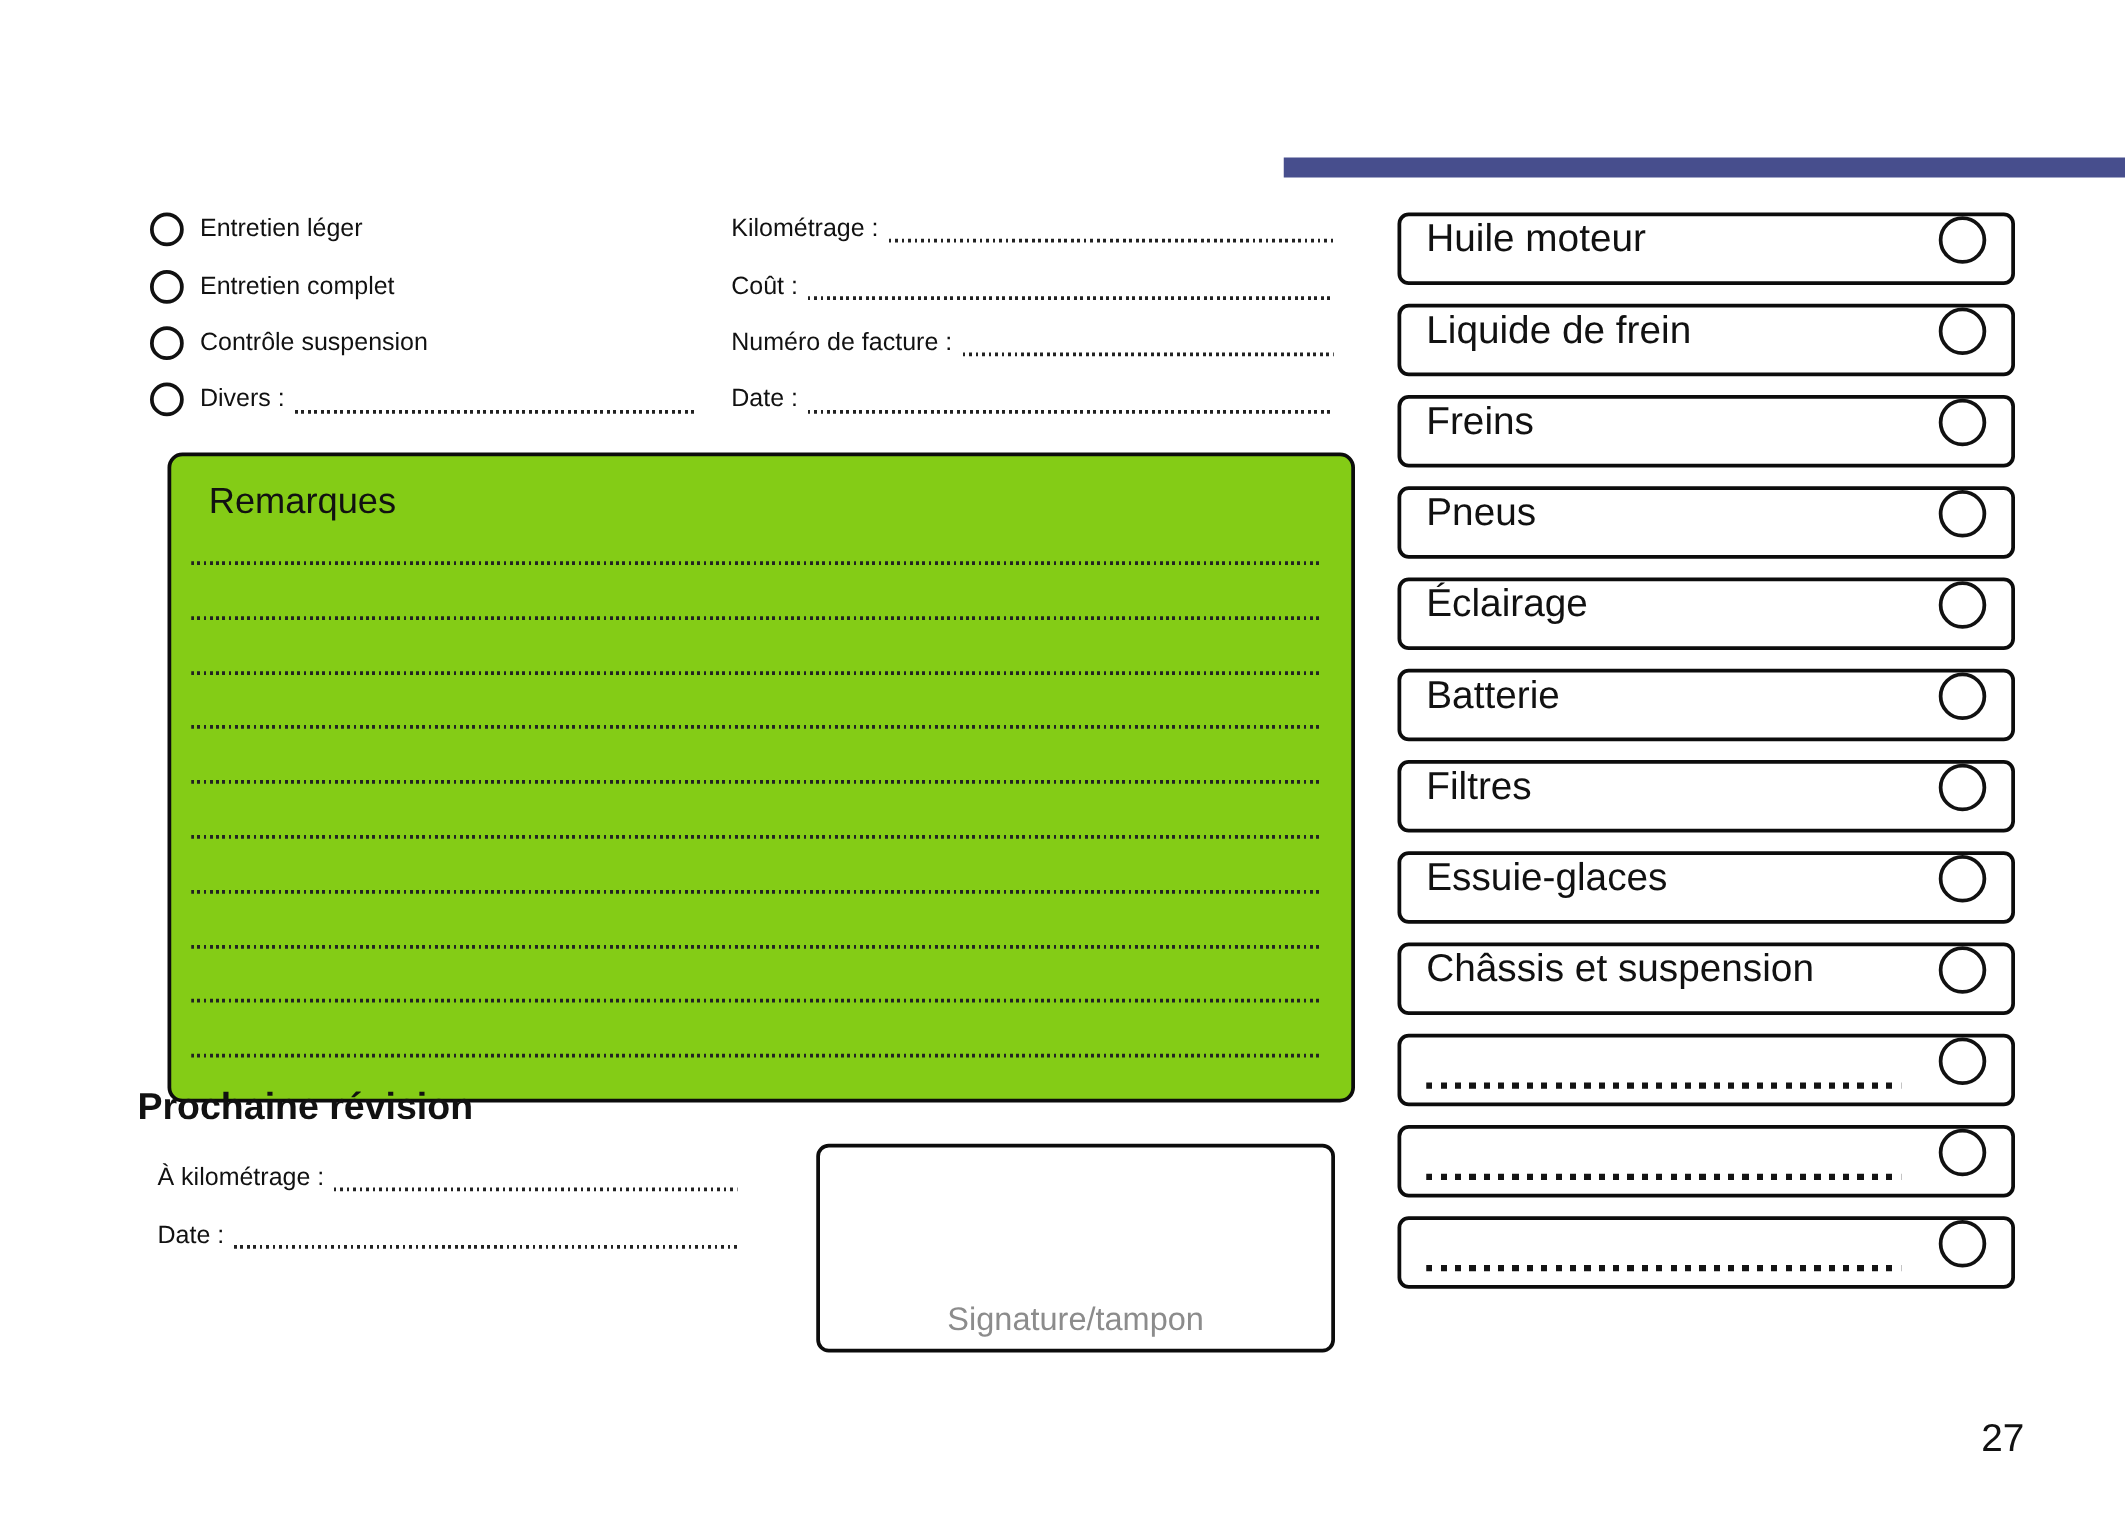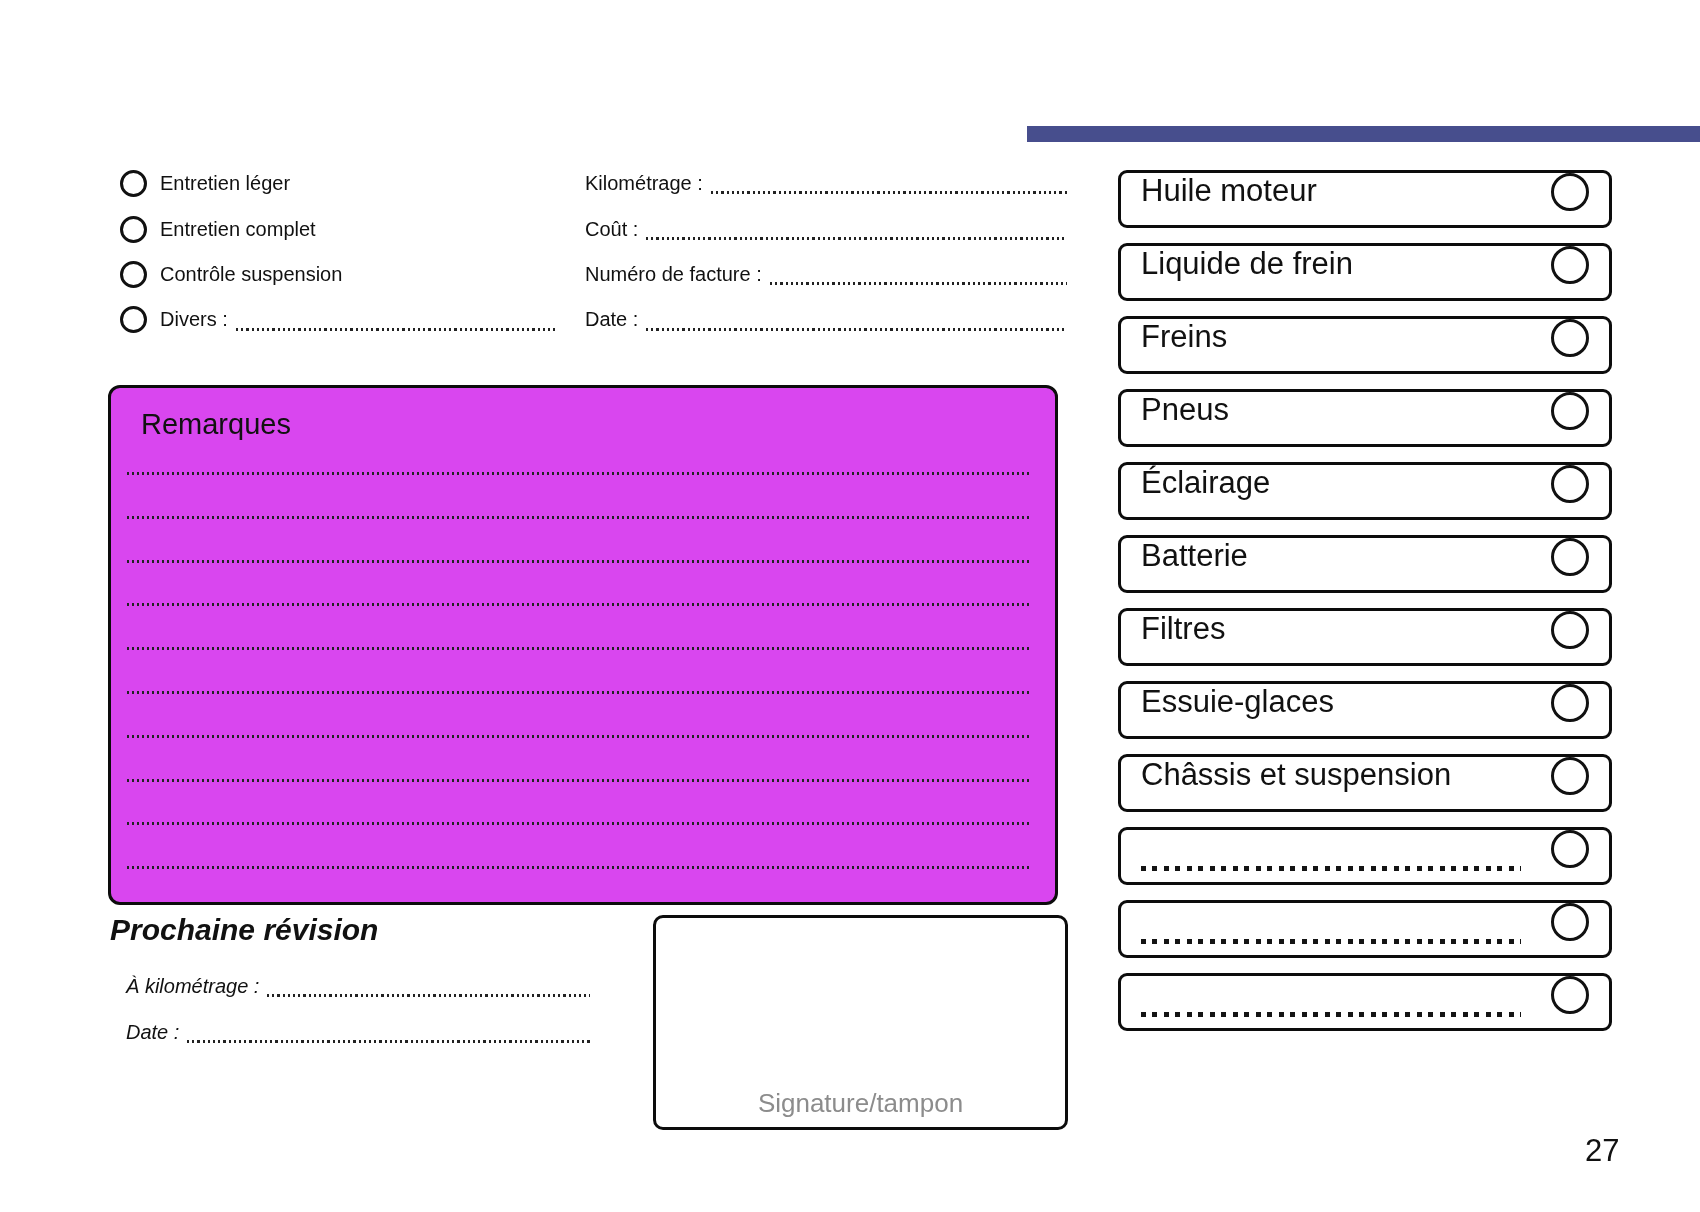--- a/index.html
+++ b/index.html
@@ -25,38 +25,38 @@
     width:27px;height:27px;border:3px solid #111;border-radius:50%;
     box-sizing:border-box;flex:none;margin-right:13px;background:#fff;
   }
   .opt-label{font-size:20px;white-space:nowrap;text-align:right;}
 
   
   .details{position:absolute;left:585px;top:161px;width:482px;}
 
   
   .remarks-box{
-    position:absolute;left:108px;top:362px;width:950px;height:520px;
-    border:3.5px solid #0c0c0c;border-radius:12px;box-sizing:border-box;background:#d946ef;margin-top:23px;
+    position:absolute;left:134px;top:362px;width:950px;height:520px;
+    border:3.5px solid #0c0c0c;border-radius:12px;box-sizing:border-box;background:#84cc16;
   }
   .remarks-title{position:absolute;left:30px;top:20px;font-size:29px;}
   .remark-lines{position:absolute;left:16px;right:25px;top:84px;}
   .remark-line{
     height:3px;margin-bottom:40.8px;
     background:repeating-linear-gradient(90deg,#222 0 2.1px,transparent 2.1px 5px);
   }
 
   
-  .next-service{position:absolute;left:110px;top:908px;width:480px;font-style:italic;}
+  .next-service{position:absolute;left:110px;top:864px;width:480px;}
   .ns-title{font-size:30px;font-weight:bold;height:44px;display:flex;align-items:center;}
   .ns-rows{margin-top:12px;margin-left:16px;}
 
   
   .signature-box{
-    position:absolute;left:653px;top:915px;width:415px;height:215px;
+    position:absolute;left:653px;top:915px;width:415px;height:167px;
     border:3.5px solid #0c0c0c;border-radius:10px;box-sizing:border-box;background:#fff;
   }
   .signature-caption{
     position:absolute;left:0;right:0;bottom:8px;text-align:center;
     font-size:26px;color:#8c8c8c;
   }
 
   
   .checklist{position:absolute;left:1118px;top:170px;width:494px;}
   .check-box{

